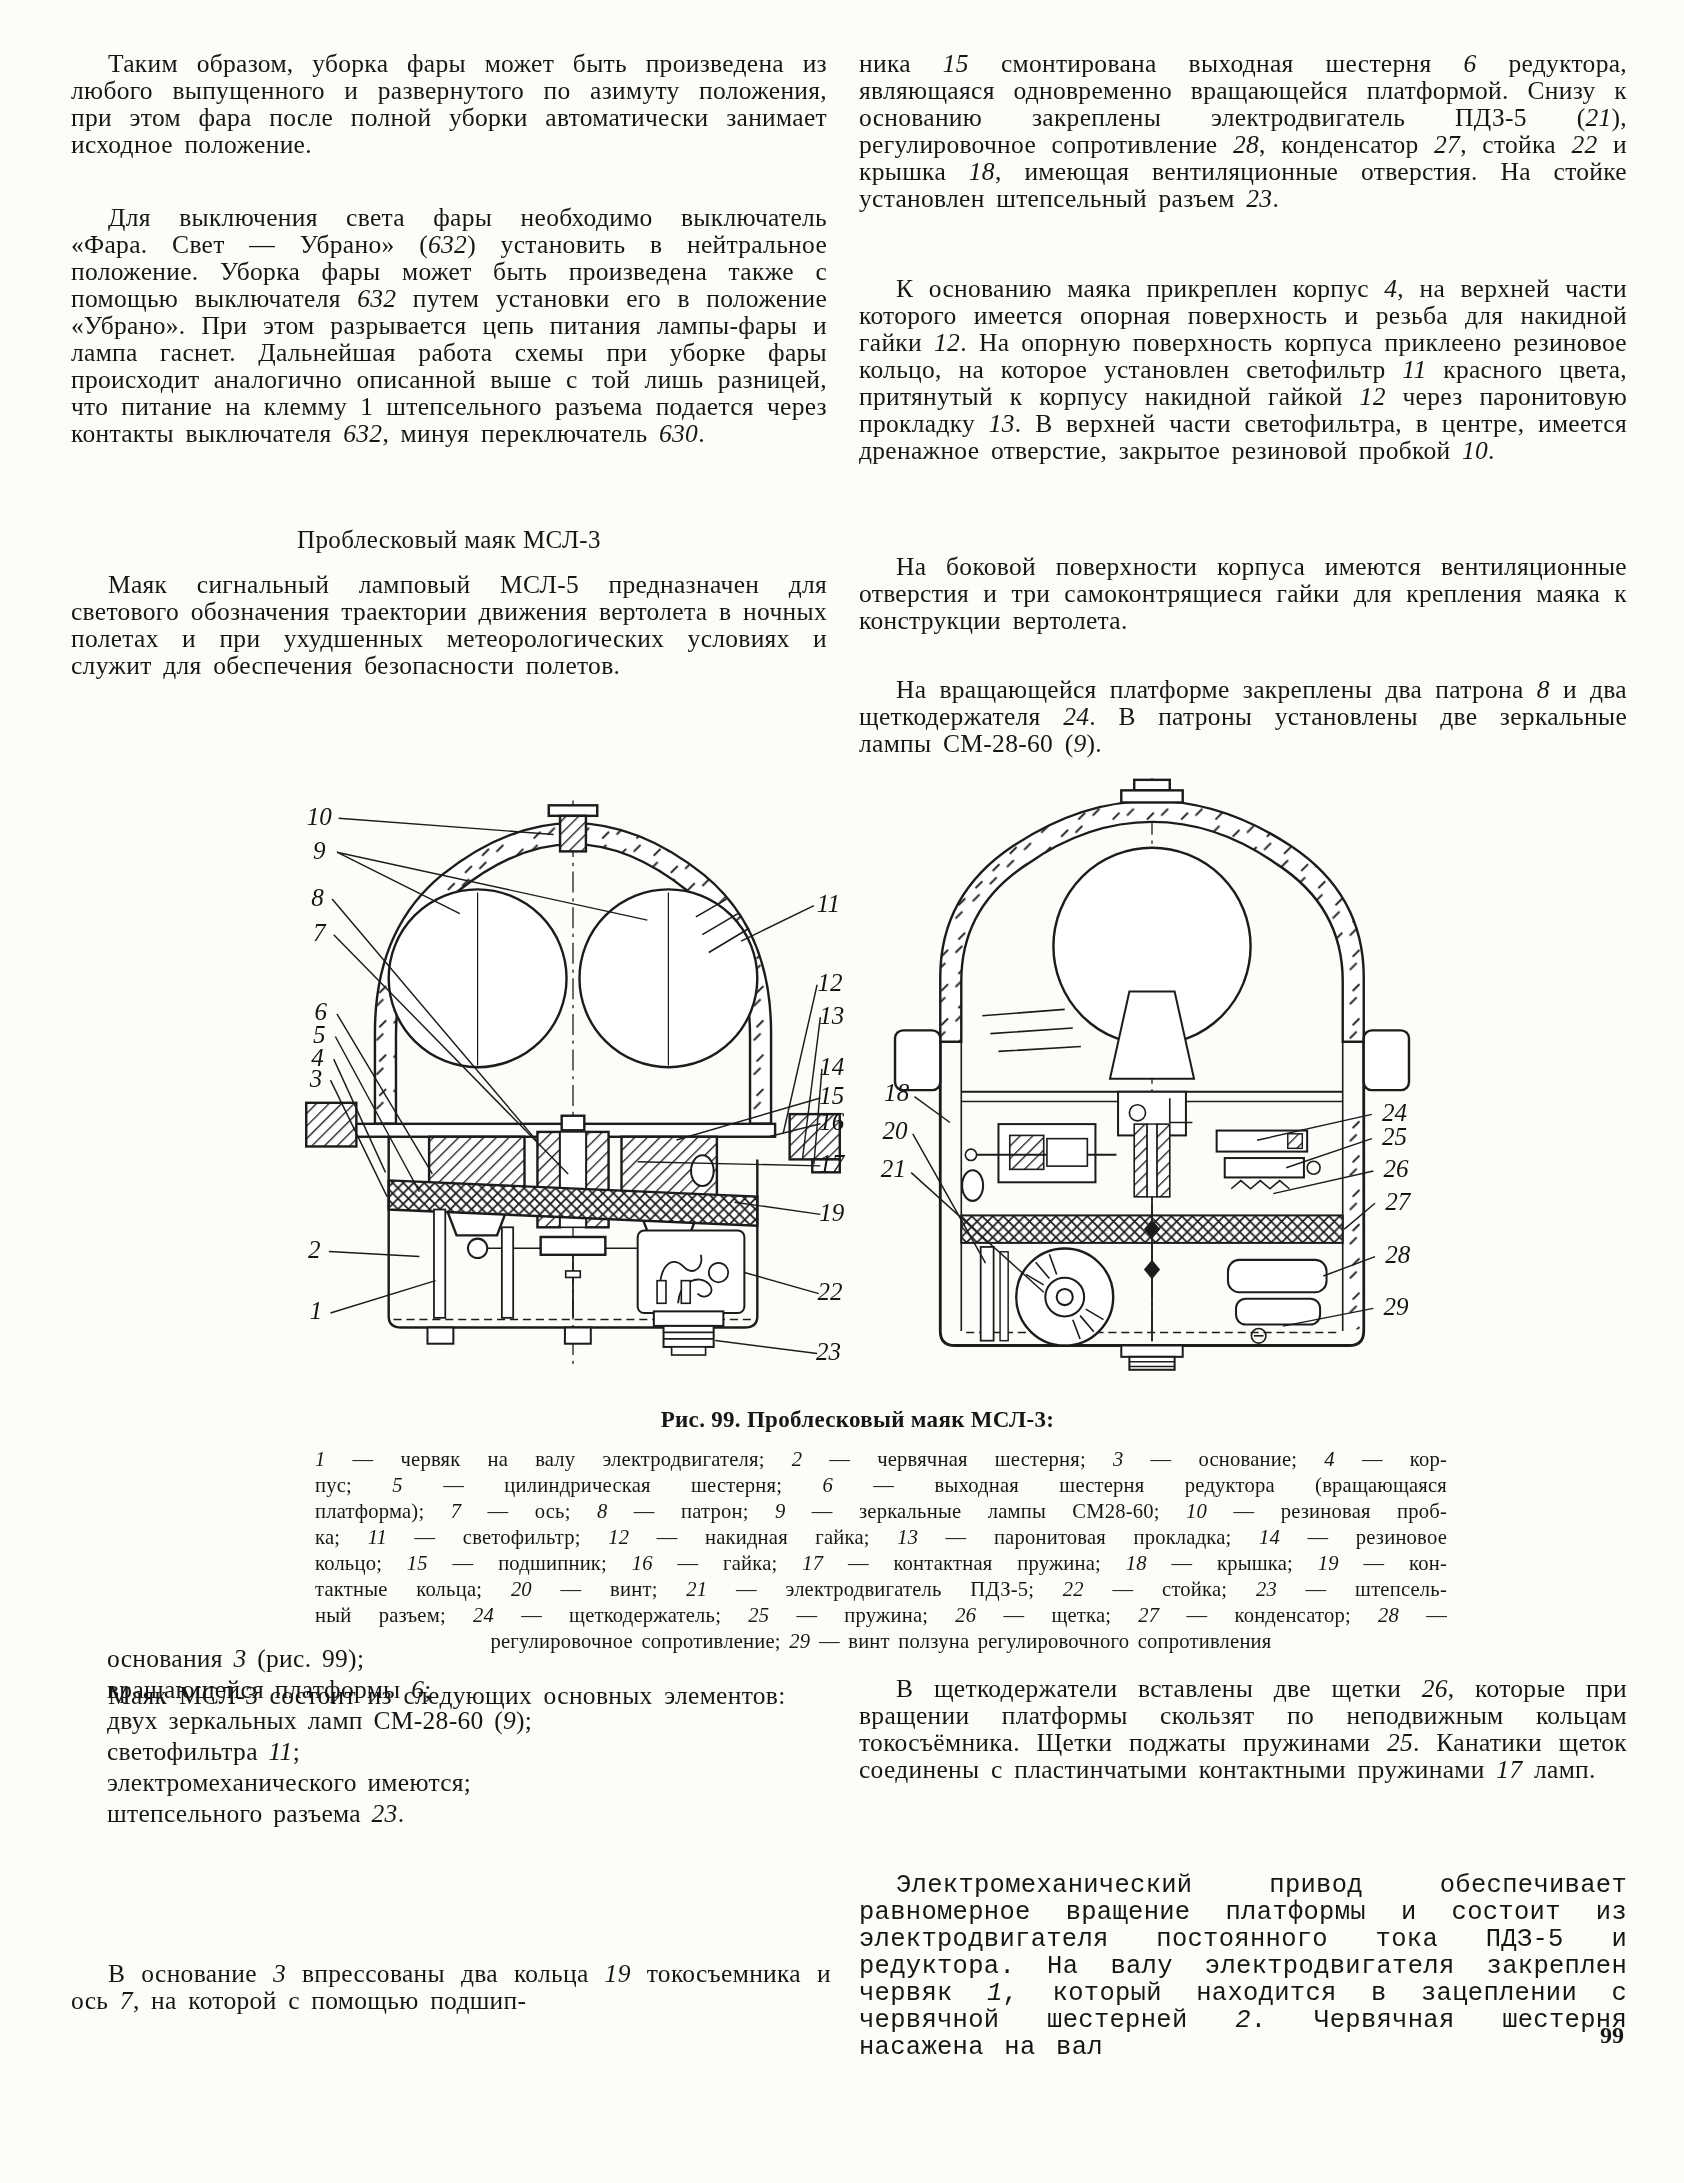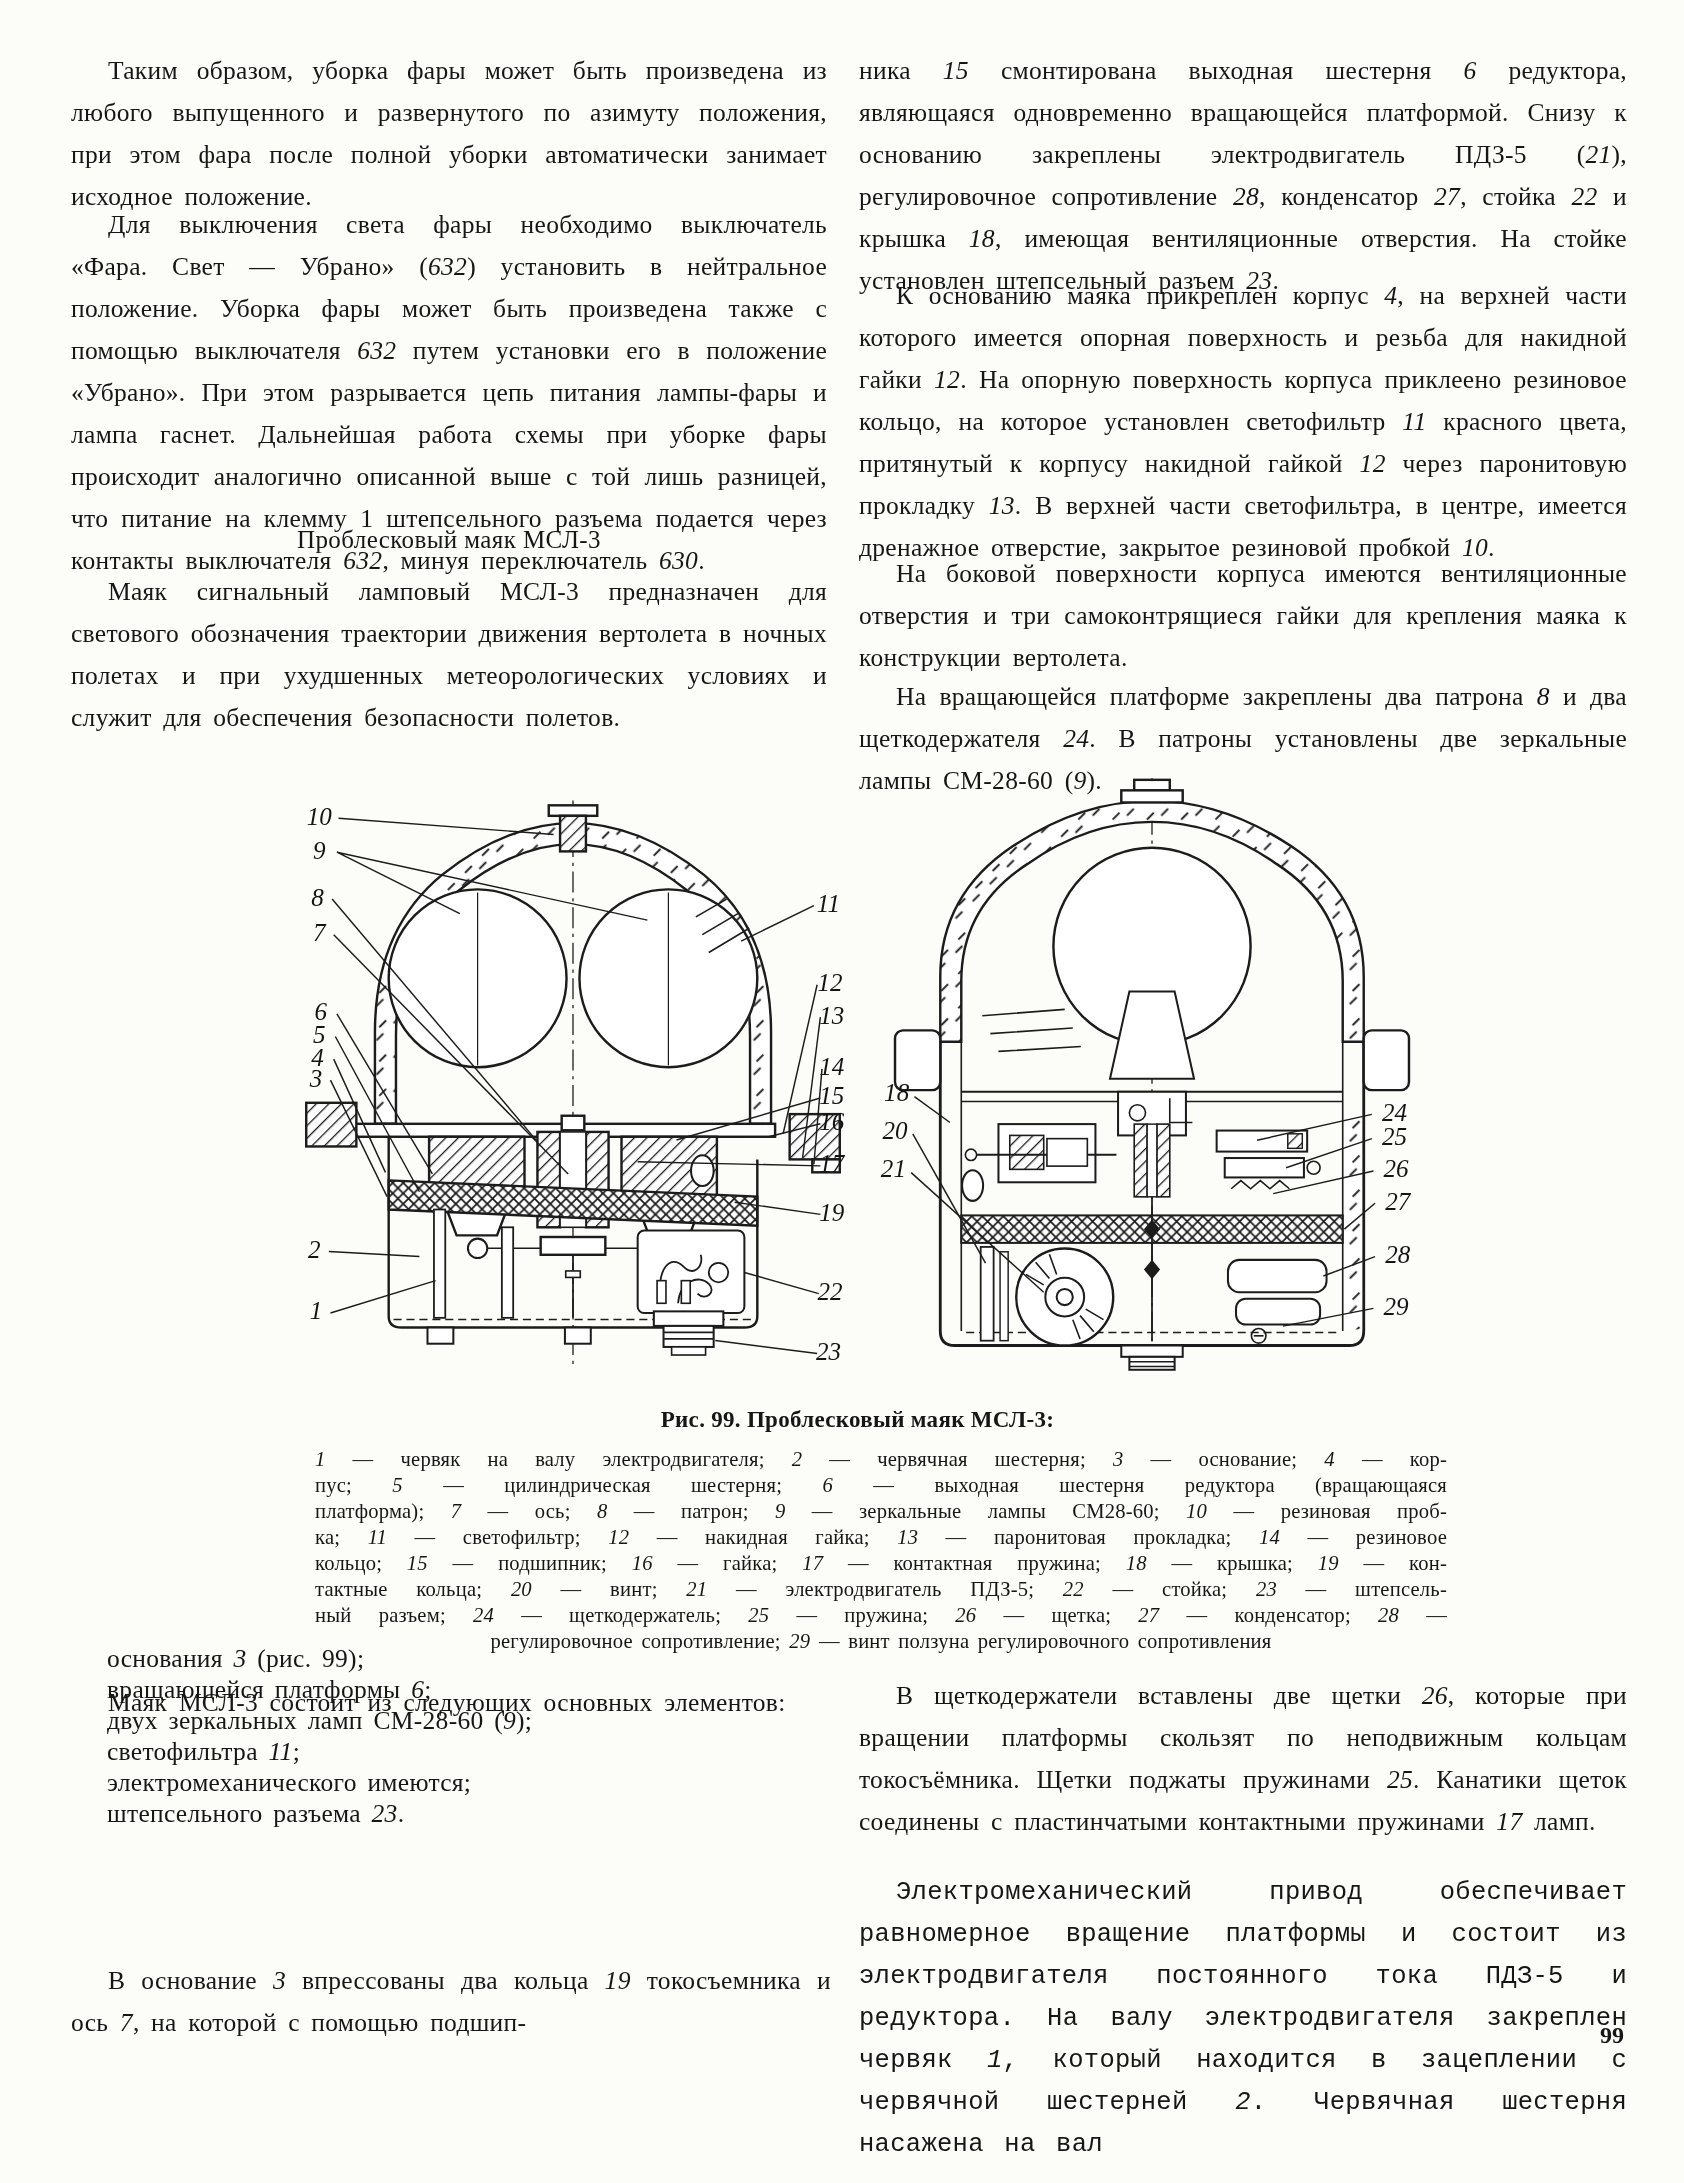--- a/index.html
+++ b/index.html
@@ -6,21 +6,21 @@
   .page{
     position:relative;
     width:1684px;height:2183px;
     background:#fcfcf9;
     font-family:"Liberation Serif","DejaVu Serif",serif;
     color:#161616;
     overflow:hidden;
   }
   .block{position:absolute;}
   .para{
-    font-size:25.5px;line-height:42px;
+    font-size:25.5px;line-height:27px;
     text-align:justify;text-indent:37px;
     letter-spacing:0.3px;word-spacing:4.9px;
   }
   .noindent{text-indent:0;}
   .section-heading{
     font-size:25px;font-weight:normal;text-align:center;
     letter-spacing:0.4px;
   }
   .list-item{
     font-size:25.5px;line-height:31px;
@@ -47,21 +47,21 @@
   }
 </style>
 </head>
 <body>
 
 <div class="page">
 
   <div class="block para" style="left:71px;top:50px;width:756px;">Таким образом, уборка фары может быть произведена из любого выпущенного и развернутого по азимуту положения, при этом фара после полной уборки автоматически занимает исходное положение.</div>
   <div class="block para" style="left:71px;top:204px;width:756px;">Для выключения света фары необходимо выключатель «Фара. Свет — Убрано» (<i>632</i>) установить в нейтральное положение. Уборка фары может быть произведена также с помощью выключателя <i>632</i> путем установки его в положение «Убрано». При этом разрывается цепь питания лампы-фары и лампа гаснет. Дальнейшая работа схемы при уборке фары происходит аналогично описанной выше с той лишь разницей, что питание на клемму 1 штепсельного разъема подается через контакты выключателя <i>632</i>, минуя переключатель <i>630</i>.</div>
   <div class="block section-heading" style="left:71px;top:526px;width:756px;">Проблесковый маяк МСЛ-3</div>
-  <div class="block para" style="left:71px;top:571px;width:756px;">Маяк сигнальный ламповый МСЛ-3 предназначен для светового обозначения траектории движения вертолета в ночных полетах и при ухудшенных метеорологических условиях и служит для обеспечения безопасности полетов.</div>
+  <div class="block para" style="left:71px;top:571px;width:756px;">Маяк сигнальный ламповый МСЛ-5 предназначен для светового обозначения траектории движения вертолета в ночных полетах и при ухудшенных метеорологических условиях и служит для обеспечения безопасности полетов.</div>
 
   <div class="block para noindent" style="left:859px;top:50px;width:768px;">ника <i>15</i> смонтирована выходная шестерня <i>6</i> редуктора, являющаяся одновременно вращающейся платформой. Снизу к основанию закреплены электродвигатель ПДЗ-5 (<i>21</i>), регулировочное сопротивление <i>28</i>, конденсатор <i>27</i>, стойка <i>22</i> и крышка <i>18</i>, имеющая вентиляционные отверстия. На стойке установлен штепсельный разъем <i>23</i>.</div>
   <div class="block para" style="left:859px;top:275px;width:768px;">К основанию маяка прикреплен корпус <i>4</i>, на верхней части которого имеется опорная поверхность и резьба для накидной гайки <i>12</i>. На опорную поверхность корпуса приклеено резиновое кольцо, на которое установлен светофильтр <i>11</i> красного цвета, притянутый к корпусу накидной гайкой <i>12</i> через паронитовую прокладку <i>13</i>. В верхней части светофильтра, в центре, имеется дренажное отверстие, закрытое резиновой пробкой <i>10</i>.</div>
   <div class="block para" style="left:859px;top:553px;width:768px;">На боковой поверхности корпуса имеются вентиляционные отверстия и три самоконтрящиеся гайки для крепления маяка к конструкции вертолета.</div>
   <div class="block para" style="left:859px;top:676px;width:768px;">На вращающейся платформе закреплены два патрона <i>8</i> и два щеткодержателя <i>24</i>. В патроны установлены две зеркальные лампы СМ-28-60 (<i>9</i>).</div>
 
   <svg class="block" style="left:298px;top:794px;" width="550" height="578" viewBox="0 0 680 715">
     <defs>
       <pattern id="hatchA" patternUnits="userSpaceOnUse" width="11" height="11" patternTransform="rotate(45)">
         <rect width="11" height="11" fill="#ffffff"></rect>

